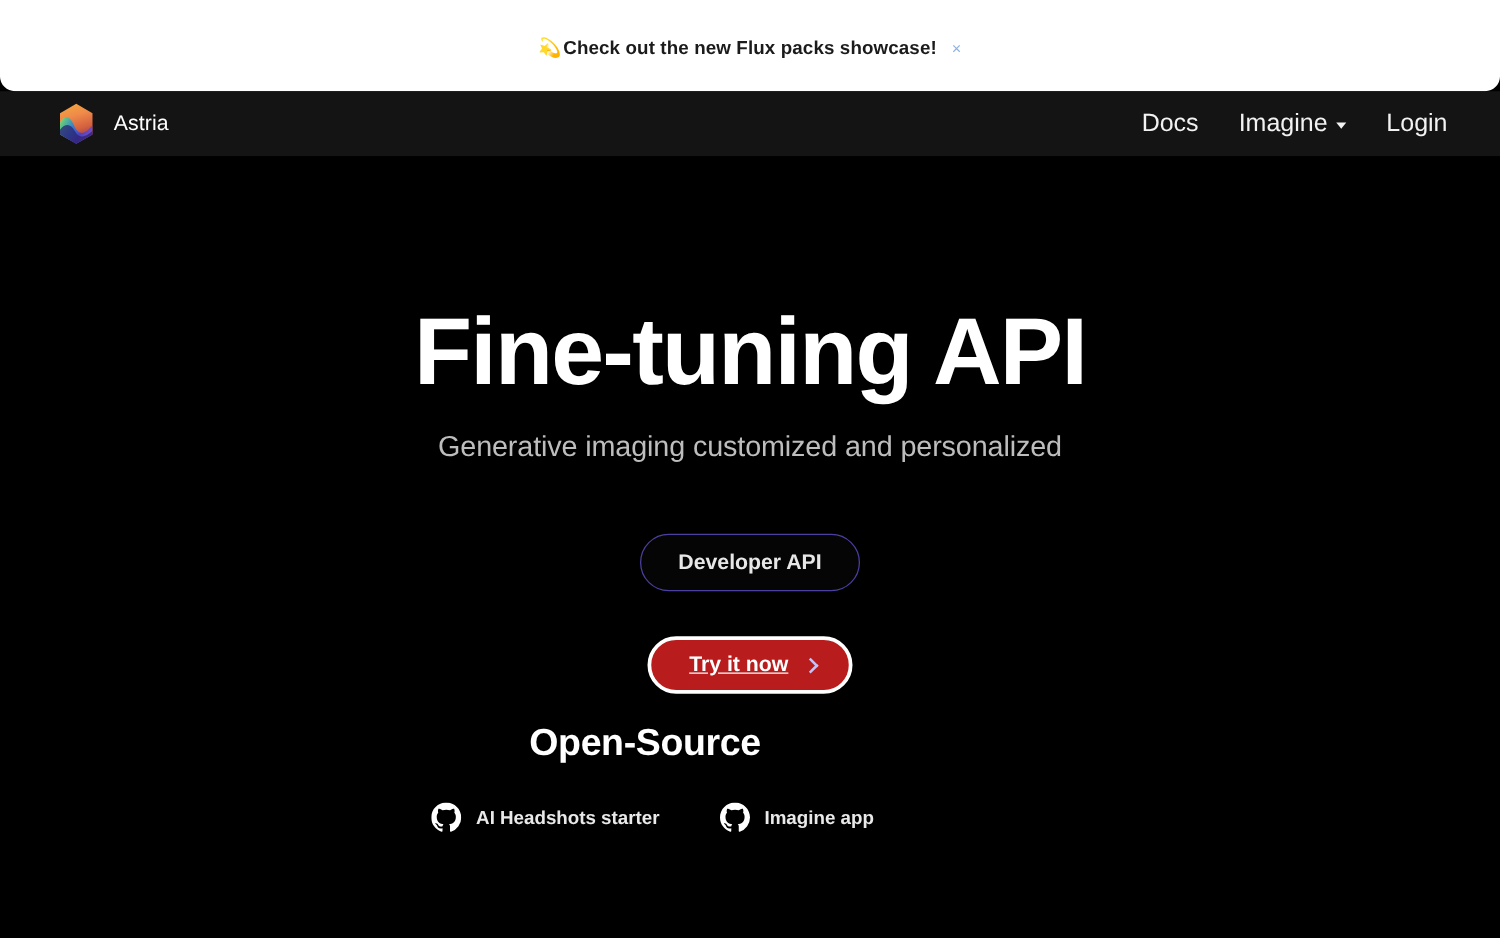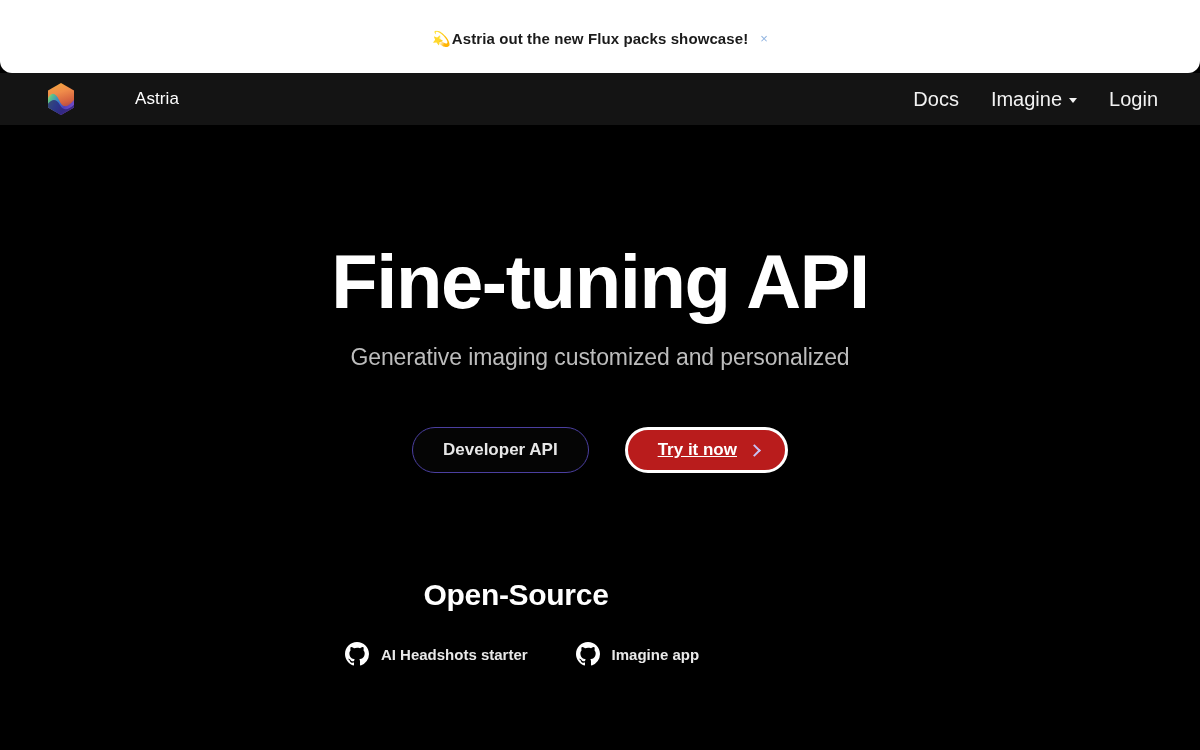--- a/index.html
+++ b/index.html
@@ -121,21 +121,20 @@
     align-items: center;
     gap: 6px;
     cursor: pointer;
     white-space: nowrap;
   }
 
   .brand-name {
     color: #ffffff;
     font-size: 17px;
     letter-spacing: 0.1px;
-    margin-left: 44px;
   }
 
   .caret {
     display: inline-block;
     width: 0; height: 0;
     border-left: 4.5px solid transparent;
     border-right: 4.5px solid transparent;
     border-top: 5px solid #f2f2f2;
     margin-left: 1px;
     position: relative;
@@ -168,20 +167,21 @@
     font-weight: normal;
     letter-spacing: -0.1px;
   }
 
   .cta-row {
     margin-top: 56px;
     display: flex;
     align-items: center;
     justify-content: center;
     gap: 36px;
+    flex-direction: column;
   }
 
   .btn {
     display: inline-flex;
     align-items: center;
     justify-content: center;
     gap: 13px;
     border-radius: 999px;
     font-size: 17px;
     font-weight: bold;
@@ -259,21 +259,21 @@
 </style>
 </head>
 <body>
 
 <div class="page">
 
   <div class="announce-wrap">
     <div class="announce">
       <div class="announce-inner">
         <span class="announce-icon">💫</span>
-        <a class="announce-text">Astria out the new Flux packs showcase!</a>
+        <a class="announce-text">Check out the new Flux packs showcase!</a>
         <span class="announce-close">×</span>
       </div>
     </div>
   </div>
 
   <div class="navbar">
 
     <a class="brand">
       <span class="logo">
         <svg width="34" height="34" viewBox="0 0 34 34" aria-hidden="true">

